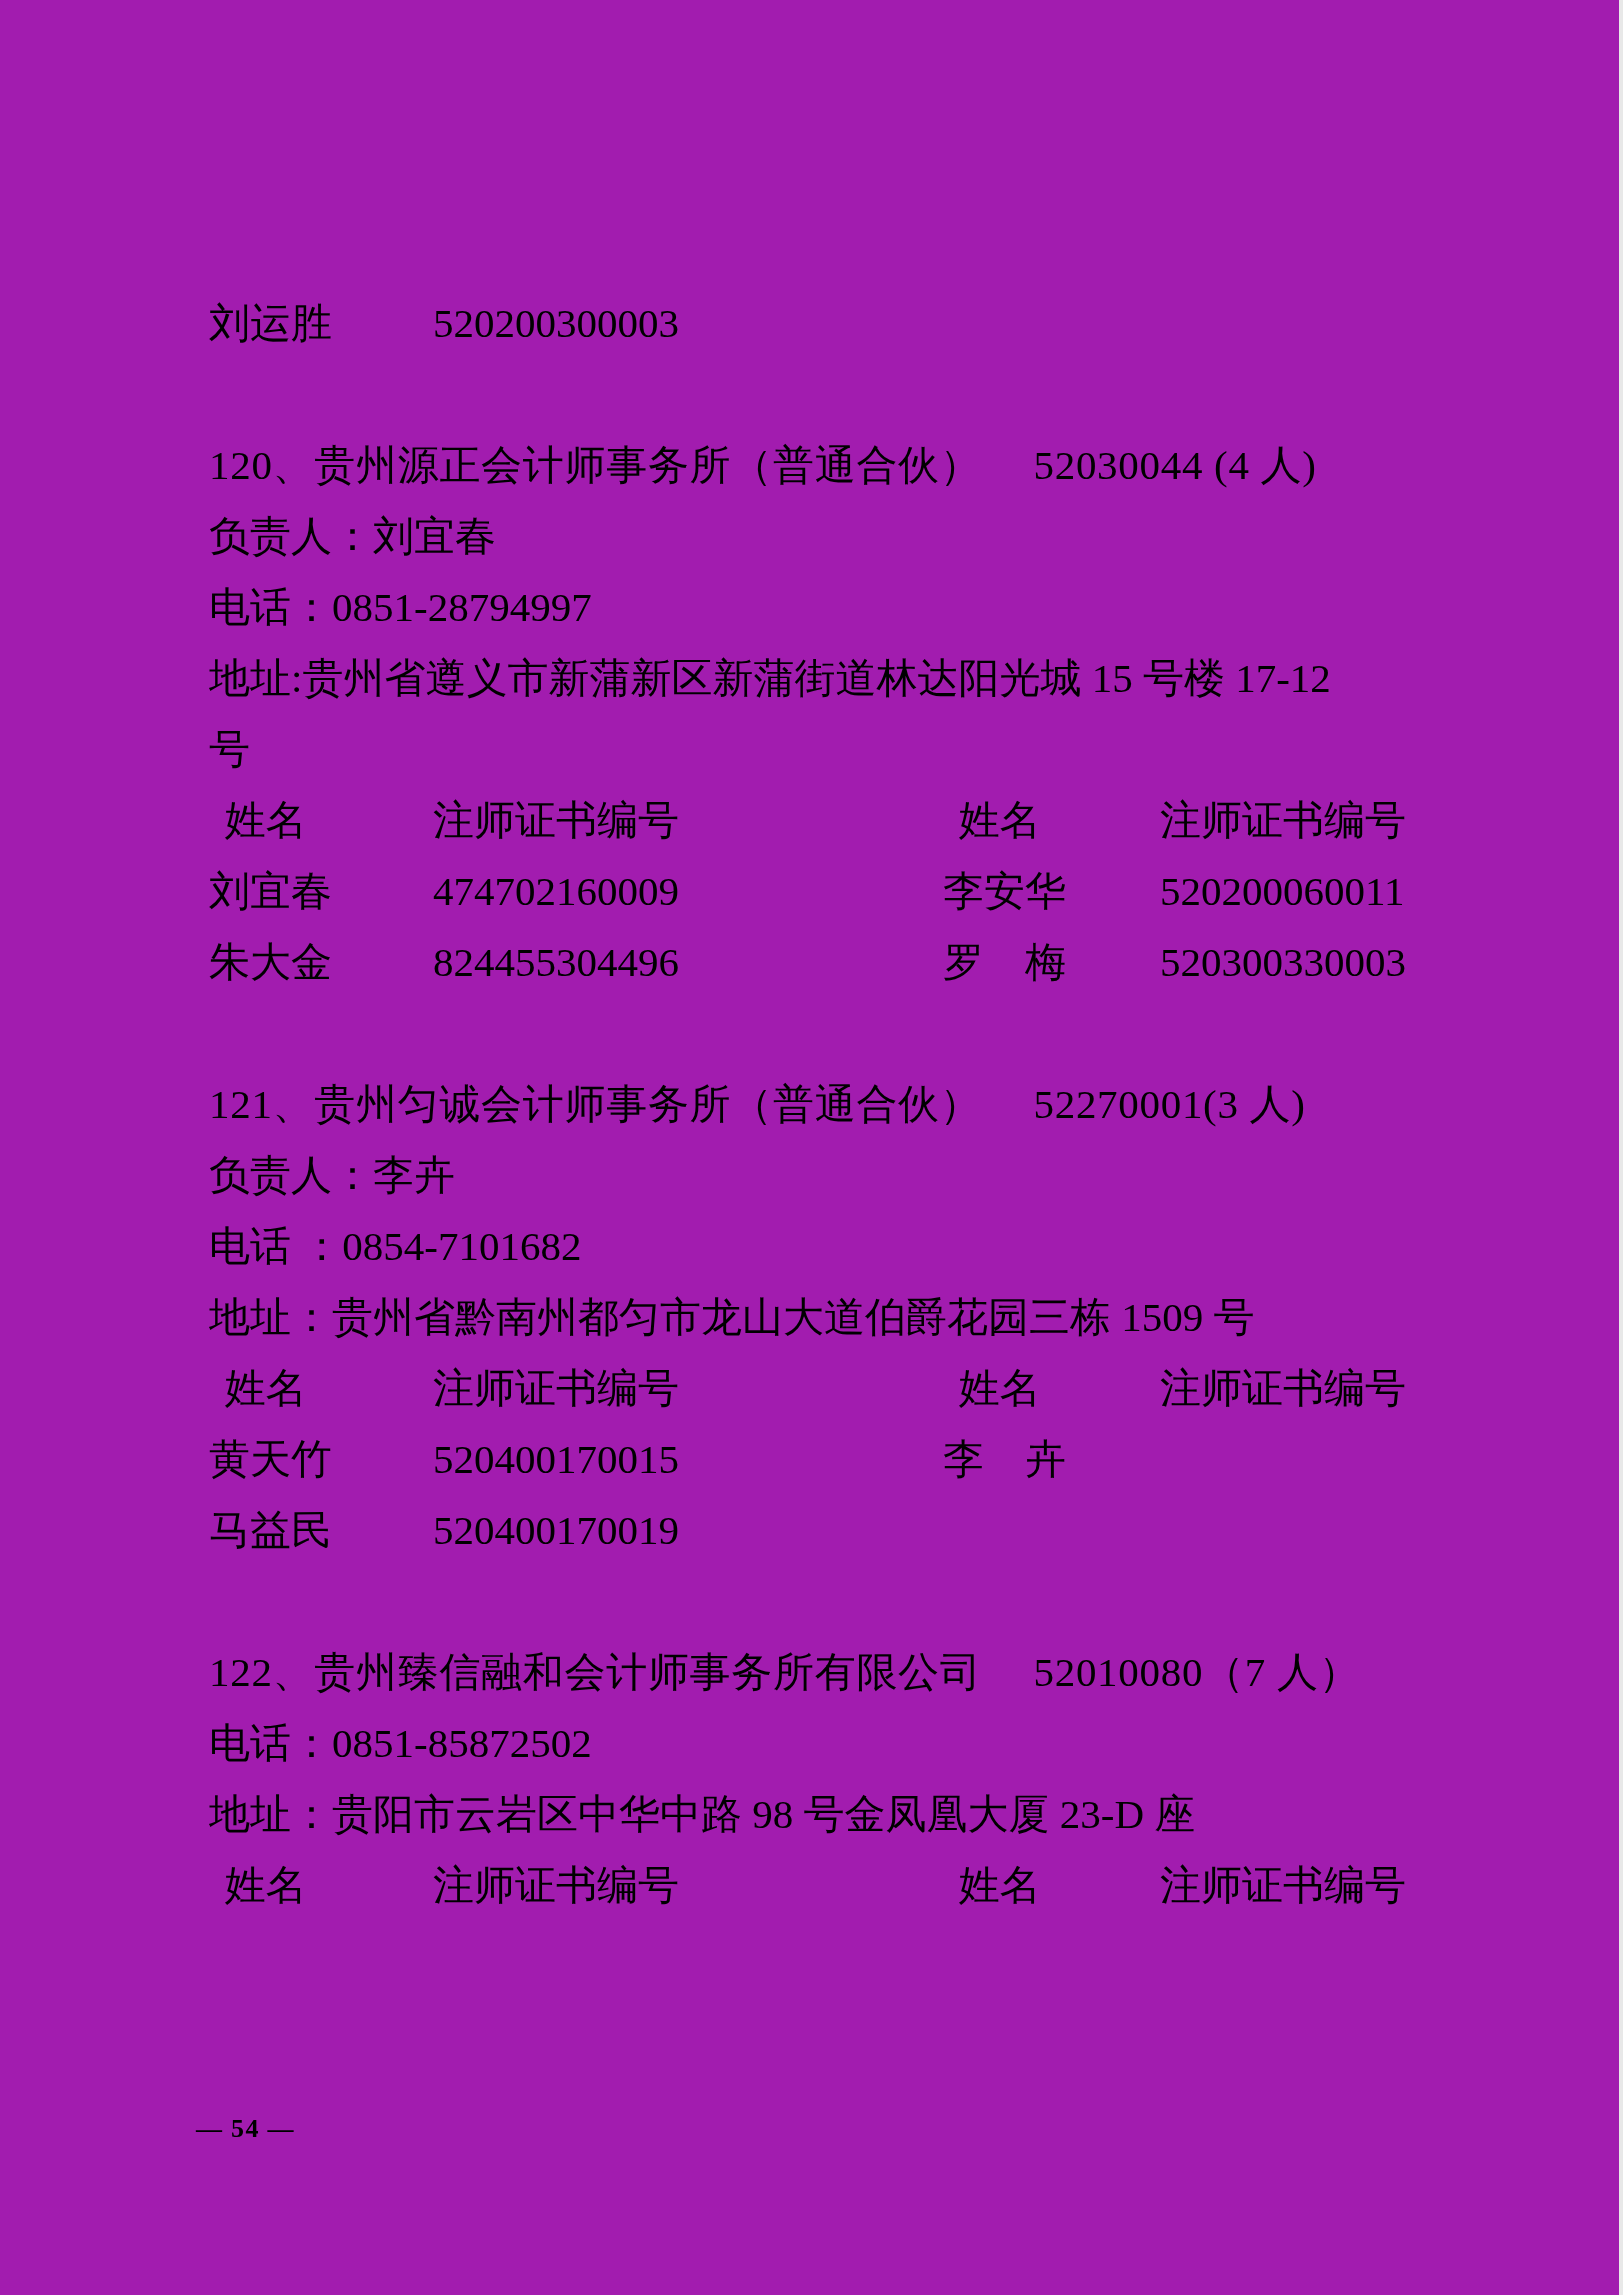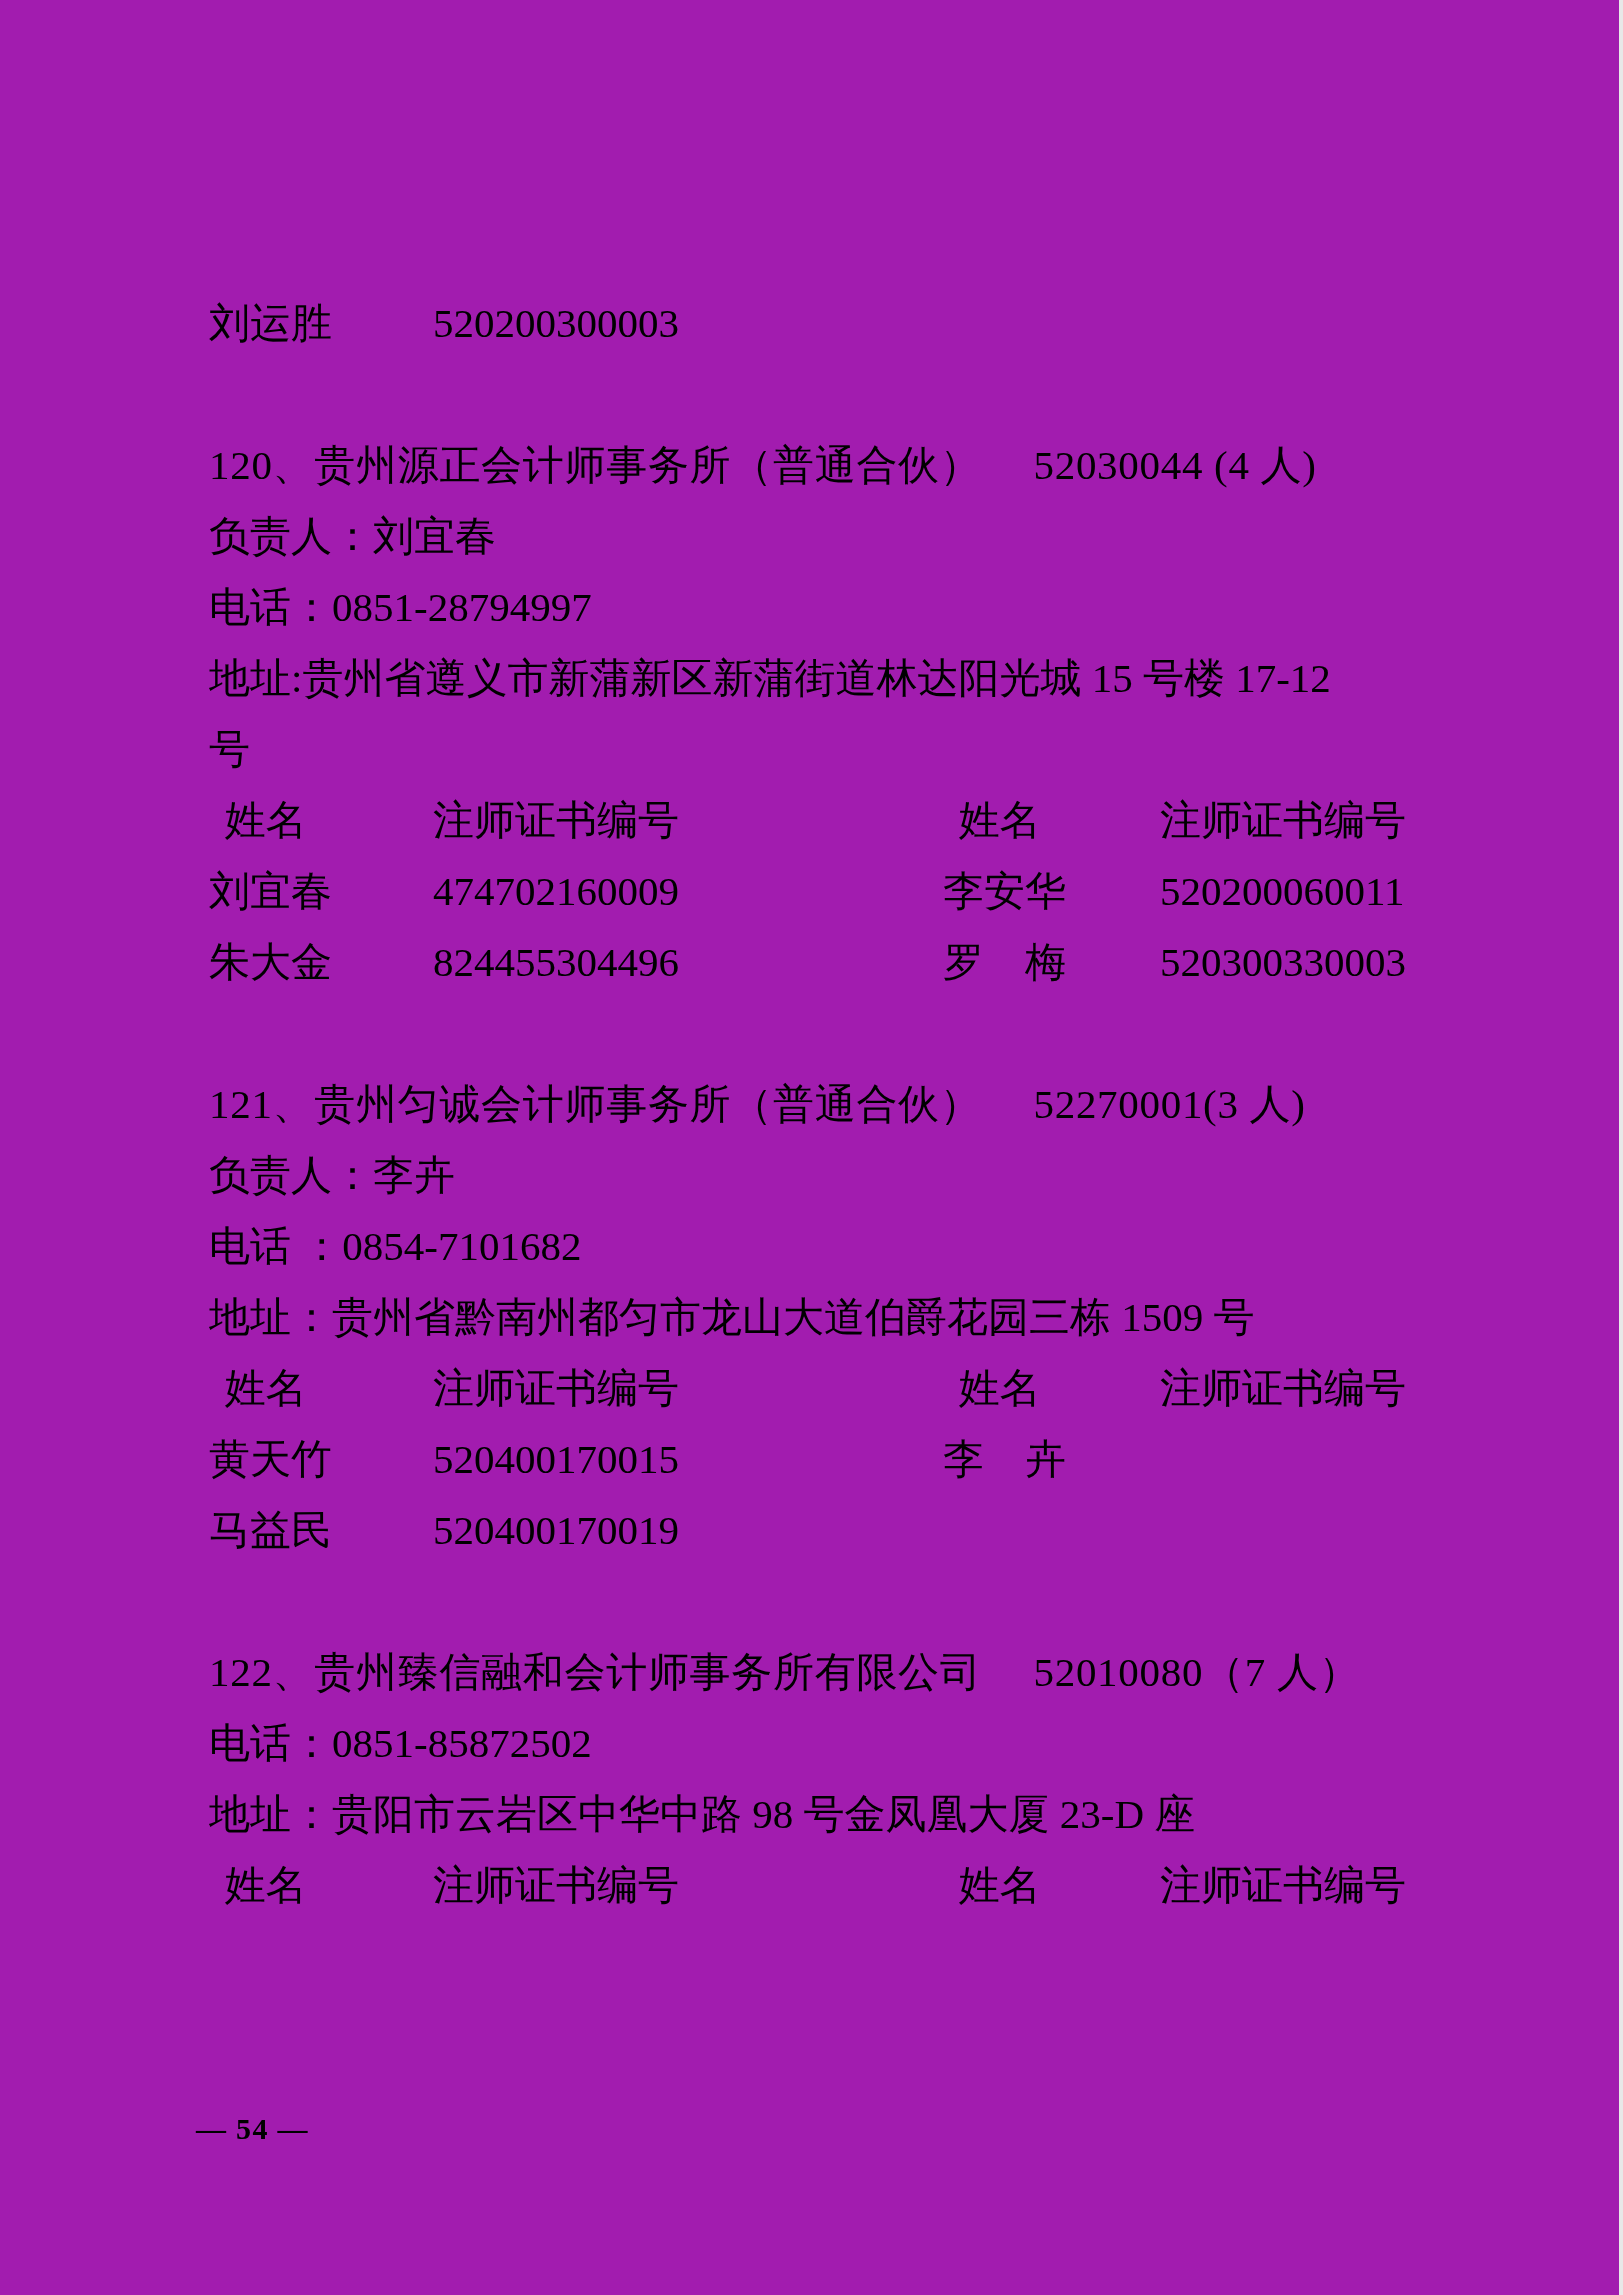--- a/index.html
+++ b/index.html
@@ -30,21 +30,21 @@
   }
   .pad { padding-left: 15.7px; }
   .heading { letter-spacing: 0.7px; }
   .heading .code { margin-left: 52px; margin-top: 45px; }
   .footer {
     position: absolute;
     left: 196px;
     top: 2093px;
     height: 71px;
     line-height: 71px;
-    font-size: 30px;
+    font-size: 26px;
     font-weight: bold;
     letter-spacing: 1.3px;
   }
 </style>
 </head>
 <body>
 
 <div class="page">
   <div class="content">
 

